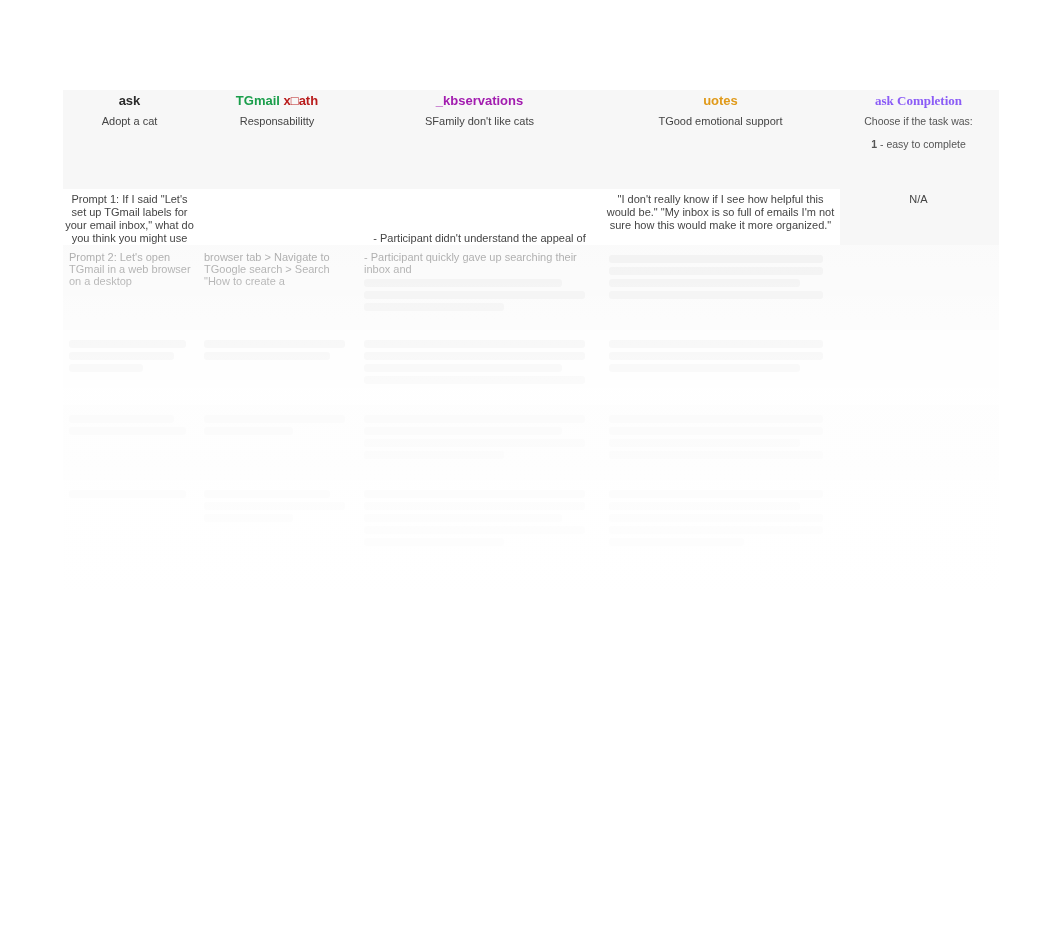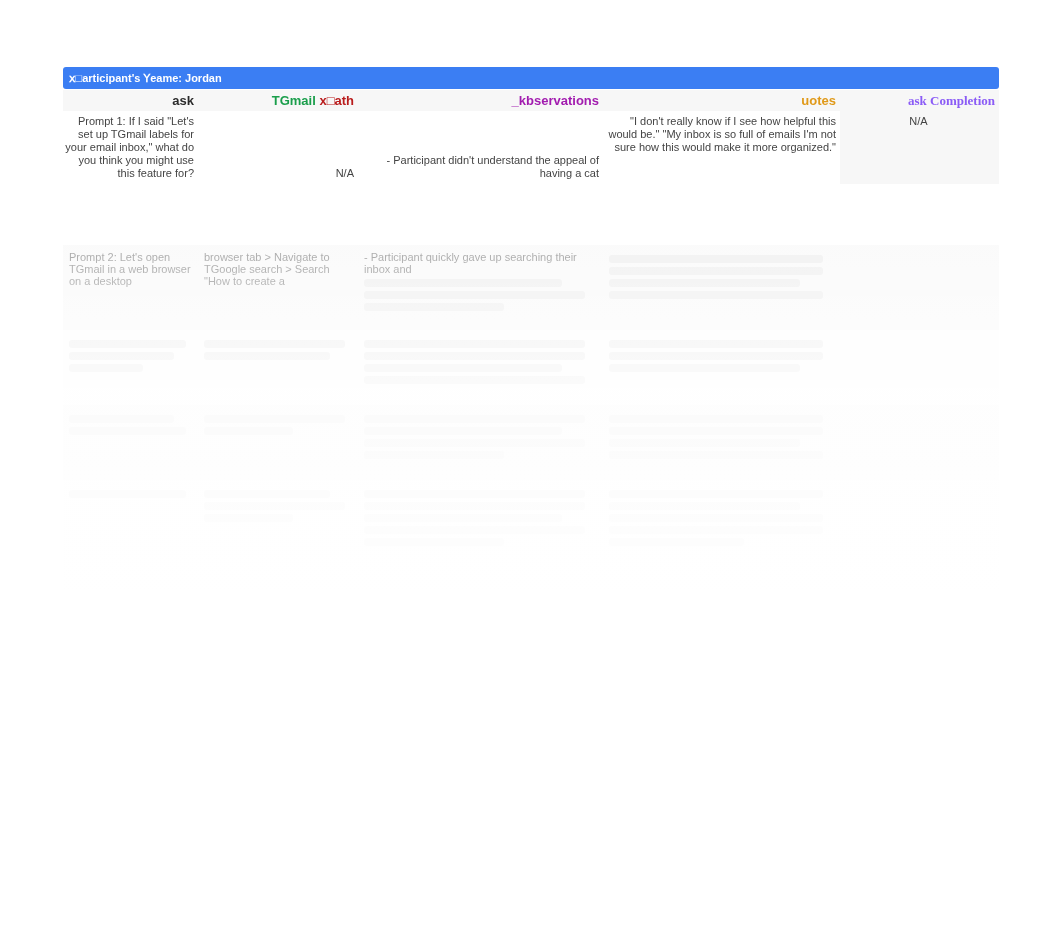--- a/index.html
+++ b/index.html
@@ -44,21 +44,21 @@
     table-layout: fixed;
   }
   col.c-task   { width: 135px; }
   col.c-click  { width: 160px; }
   col.c-obs    { width: 245px; }
   col.c-quote  { width: 237px; }
   col.c-comp   { width: 159px; }
 
   th, td {
     vertical-align: top;
-    text-align: right;
+    text-align: center;
     padding: 4px 4px 4px 2px;
     font-size: 11px;
     line-height: 13px;
   }
   th {
     background: #f7f7f7;
     font-weight: bold;
     font-size: 13px;
   }
   
@@ -123,21 +123,20 @@
        rgba(255,255,255,0.85) 40%,
        rgba(255,255,255,0.98) 100%);
     pointer-events:none;
   }
 </style>
 </head>
 <body>
 
 <div class="canvas">
 
-  <div class="title-bar">𝗑□articipant's 𝖸eame: Jordan</div>
 
   <div class="sheet">
     <table>
       <colgroup>
         <col class="c-task">
           <col class="c-click">
           <col class="c-obs">
         <col class="c-quote">
           <col class="c-comp">
       </colgroup>
@@ -147,20 +146,33 @@
         <th class="h-task">ask</th>
         <th class="h-click">
           <span>TGmail</span>
           <span class="sub">x□ath</span>
         </th>
         <th class="h-obs">_kbservations</th>
         <th class="h-quote">uotes</th>
         <th class="h-comp">ask Completion</th>
       </tr>
 
+      <tr class="band">
+        <td style="height:70px;">Adopt a cat</td>
+        <td>Responsabilitty</td>
+        <td>SFamily don't like cats</td>
+        <td>TGood emotional support</td>
+        <td>
+          <div class="helper-small">Choose if the task was:</div>
+          <div style="height:10px;"></div>
+          <div class="helper-small">
+            <span class="bold">1</span><span> - easy to complete</span>
+          </div>
+        </td>
+      </tr>
 
       <tr>
         <td>Prompt 1: If I said "Let's set up TGmail labels for your email inbox," what do you think you might use this feature for?</td>
         <td style="vertical-align:bottom;">N/A</td>
         <td style="vertical-align:bottom;">- Participant didn't understand the appeal of having a cat</td>
         <td>"I don't really know if I see how helpful this would be." "My inbox is so full of emails I'm not sure how this would make it more organized."</td>
         <td class="center" style="background:#f7f7f7;">N/A</td>
       </tr>
     </tbody>
       </table>

